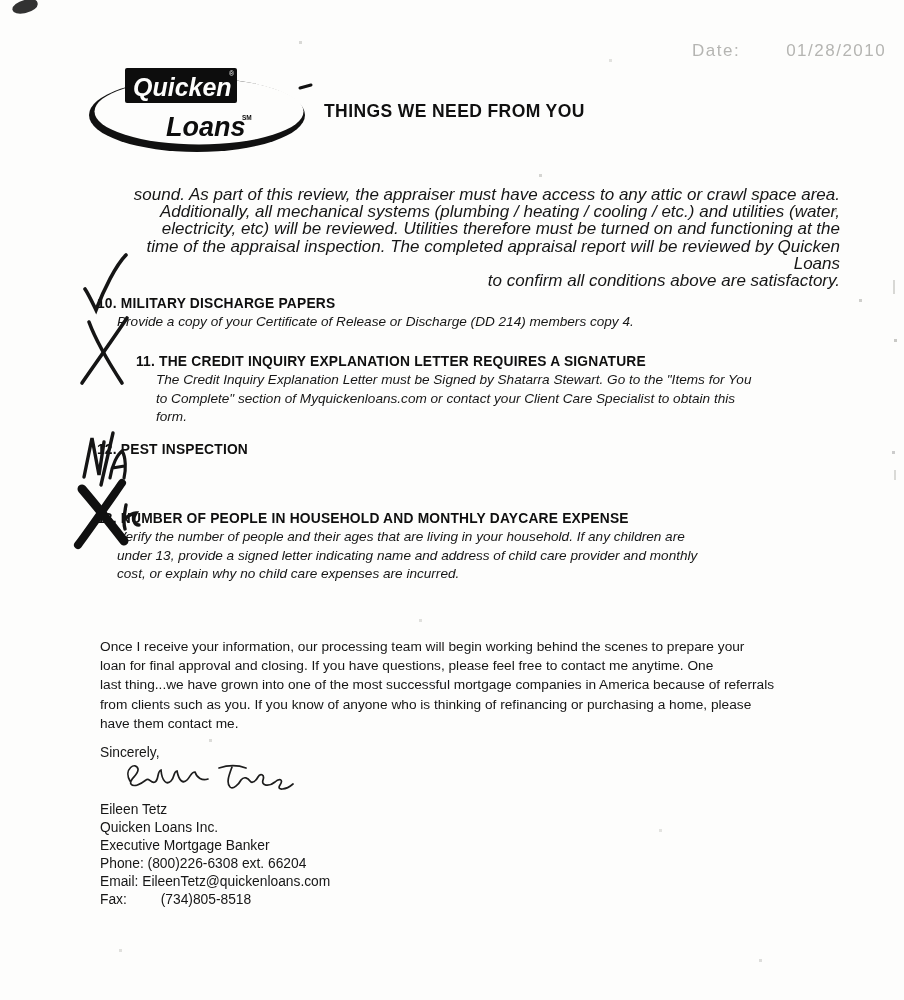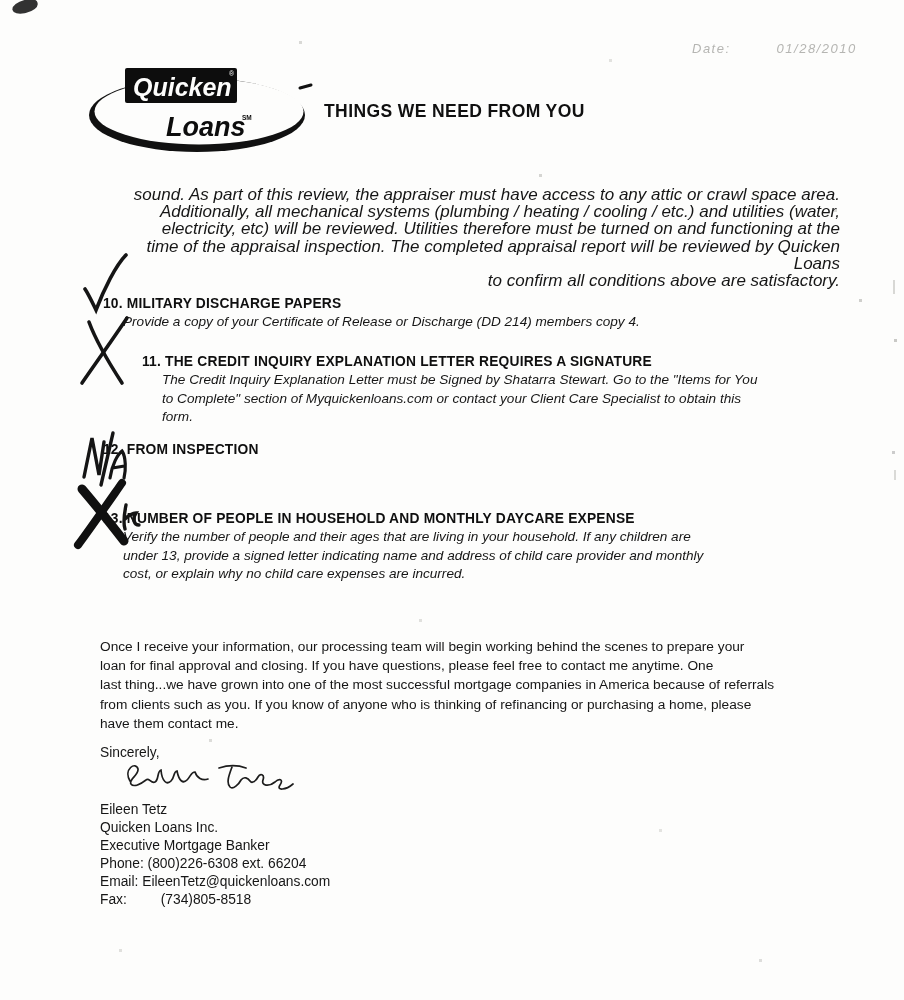--- a/index.html
+++ b/index.html
@@ -26,42 +26,41 @@
     background:transparent;
     box-shadow: 300px 42px 0 1px #d9d9d6, 610px 60px 0 1px #e2e2df,
       540px 175px 0 1px #d5d5d2, 835px 210px 0 1px #dcdcd9,
       860px 300px 0 1px #cfcfcc, 895px 340px 0 1px #c9c9c6,
       893px 452px 0 1px #cccccc, 420px 620px 0 1px #e0e0dd,
       210px 740px 0 1px #dcdcd9, 660px 830px 0 1px #e3e3e0,
       120px 950px 0 1px #e0e0dd, 760px 960px 0 1px #dddddb;
   }
   .faint-date {
     position:absolute; left:692px; top:41px;
-    font-size:13px; color:#b5b5b2; letter-spacing:1.5px;
+    font-size:17px; color:#b5b5b2; letter-spacing:1.5px;
     filter:blur(0.6px);
-    font-style:italic;
   }
   .faint-date .val { margin-left:46px; }
 
   
   .logo-wrap { position:absolute; left:82px; top:58px; }
   .page-title {
     position:absolute; left:324px; top:77px;
     font-size:17.5px; font-weight:bold; letter-spacing:0.4px;
     color:#101010;
     margin-top:24px;
   }
 
   
   .para { white-space:pre-line; }
   .intro {
     position:absolute; left:120px; top:186px; width:720px;
     font-style:italic; font-size:17px; line-height:17.2px;text-align:right;
   }
-  .item { position:absolute; left:103px; width:720px; }
+  .item { position:absolute; left:97px; width:720px; }
   .item-10 { top:296px; }
   .item-11 { top:354px;margin-left:39px; }
   .item-12 { top:442px; }
   .item-13 { top:511px; }
   .item-heading { font-size:13.8px; font-weight:bold; letter-spacing:0.2px; color:#0f0f0f; }
   .item-body {
     margin:2px 0 0 20px; width:700px;
     font-style:italic; font-size:13.6px; line-height:18.6px;
   }
   .closing {
@@ -133,21 +132,21 @@
   </div>
 
   <div class="item item-11">
     <div class="item-heading"><span>11.</span> <span>THE CREDIT INQUIRY EXPLANATION LETTER REQUIRES A SIGNATURE</span></div>
     <div class="item-body para">The Credit Inquiry Explanation Letter must be Signed by Shatarra Stewart. Go to the "Items for You
 to Complete" section of Myquickenloans.com or contact your Client Care Specialist to obtain this
 form.</div>
   </div>
 
   <div class="item item-12">
-    <div class="item-heading"><span>12.</span> <span>FROM INSPECTION</span></div>
+    <div class="item-heading"><span>12.</span> <span>PEST INSPECTION</span></div>
   </div>
 
   <div class="item item-13">
     <div class="item-heading"><span>13.</span> <span>NUMBER OF PEOPLE IN HOUSEHOLD AND MONTHLY DAYCARE EXPENSE</span></div>
     <div class="item-body para">Verify the number of people and their ages that are living in your household.  If any children are
 under 13, provide a signed letter indicating name and address of child care provider and monthly
 cost, or explain why no child care expenses are incurred.</div>
   </div>
 
   <div class="pen pen-check">

